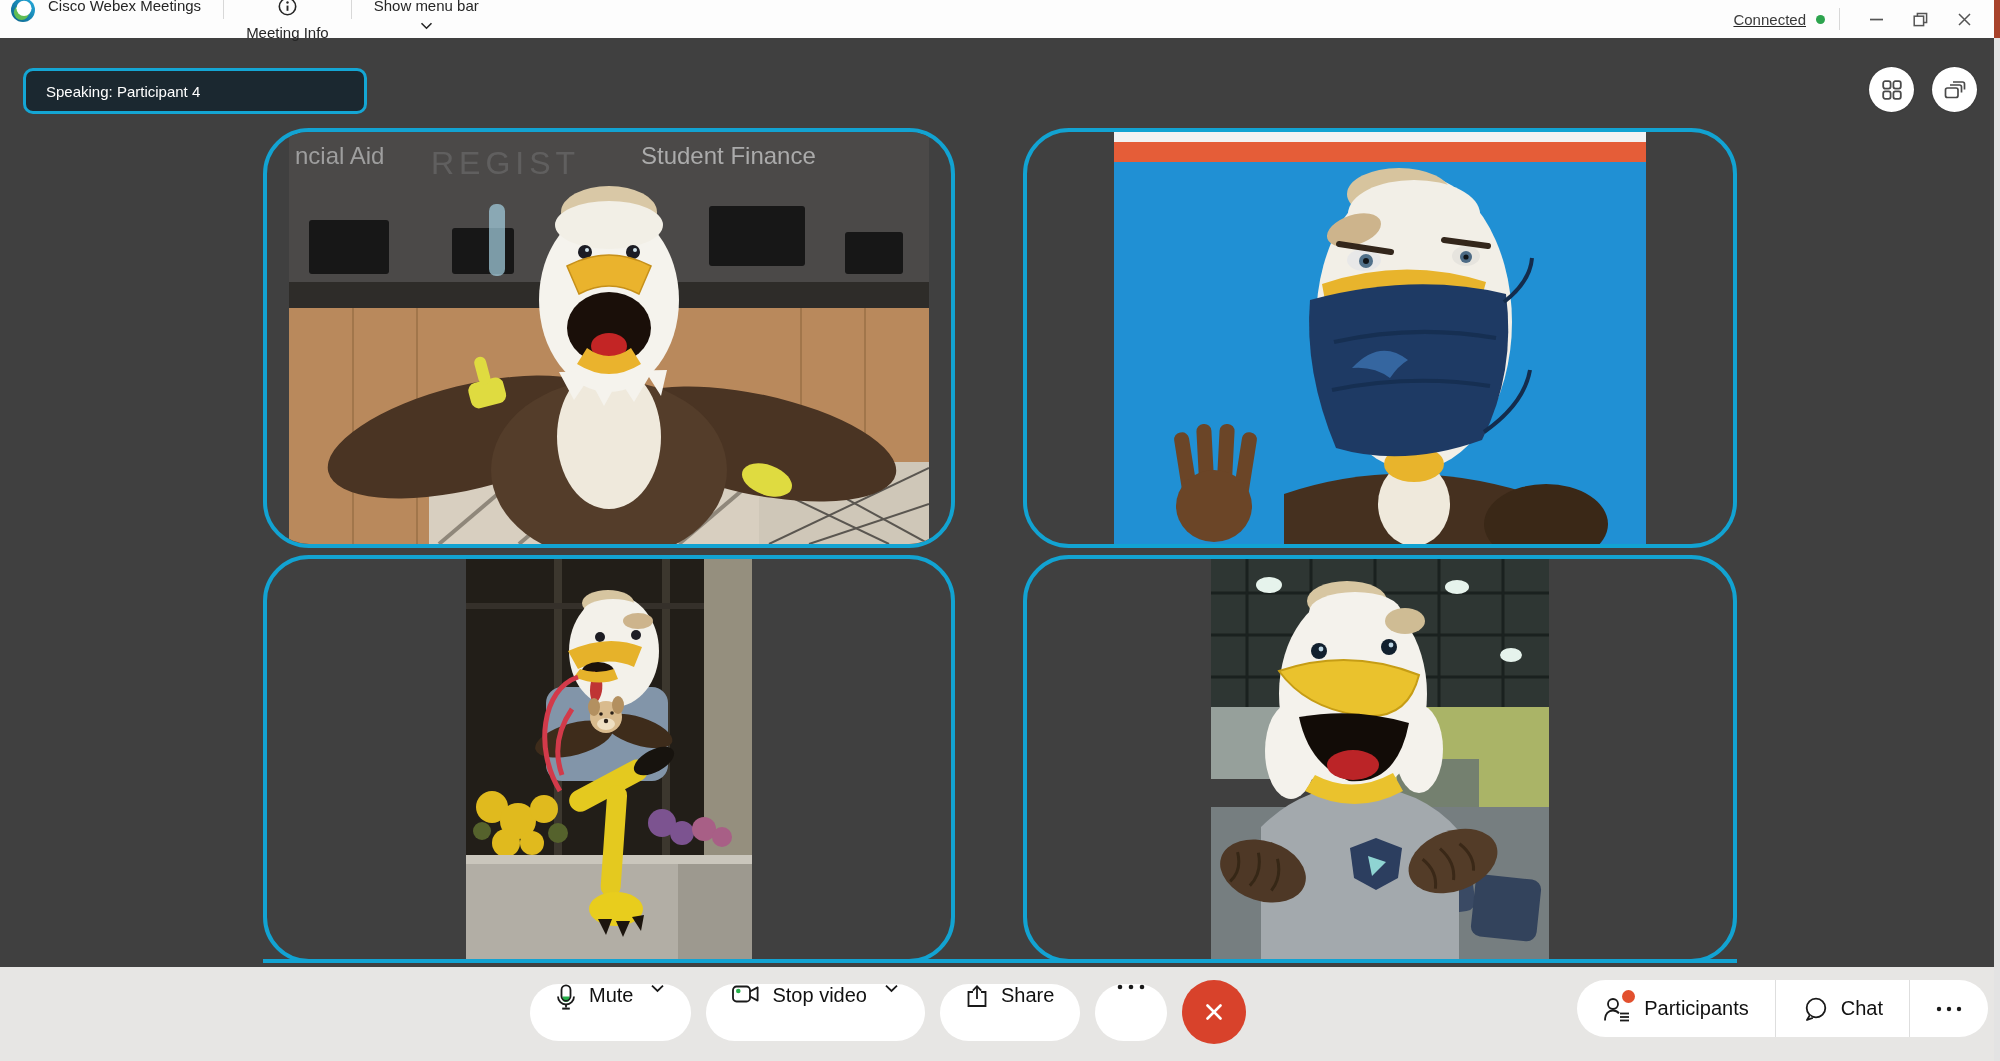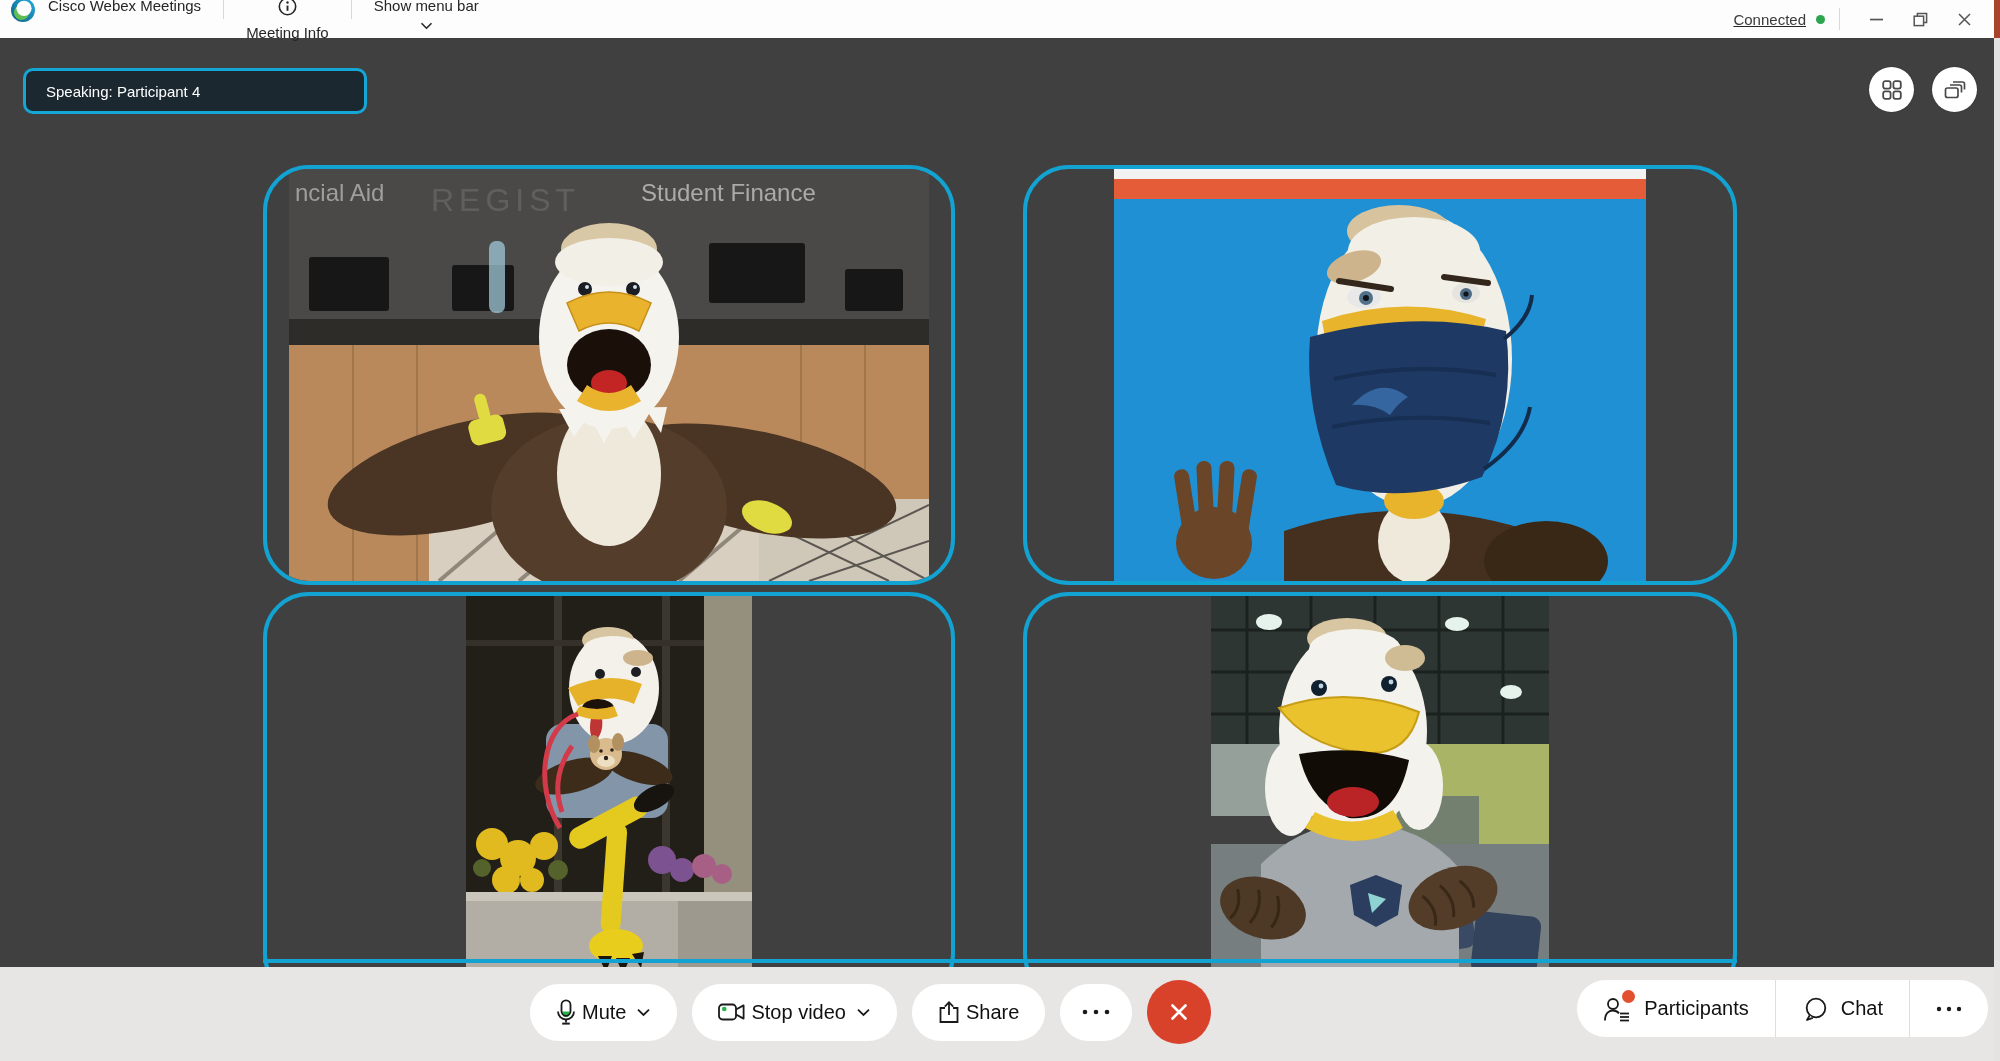--- a/index.html
+++ b/index.html
@@ -25,32 +25,32 @@
     position:absolute;left:16px;top:30px;width:344px;height:46px;box-sizing:border-box;
     background:#1b2830;border:3px solid #14a6d4;border-radius:10px;
     display:flex;align-items:center;padding-left:20px;color:#fff;font-size:15px;
   }
   .circle-btn{
     position:absolute;width:45px;height:45px;border-radius:50%;background:#fff;
     display:flex;align-items:center;justify-content:center;box-shadow:0 0 2px rgba(0,0,0,.25);
   }
   .tile{
     position:absolute;box-sizing:border-box;border:4px solid #12a3d2;border-radius:46px;
-    overflow:hidden;display:flex;align-items:center;justify-content:center;background:#404040;margin-top:37px;
+    overflow:hidden;display:flex;align-items:center;justify-content:center;background:#404040;
   }
   .tile svg{display:block;}
   .bottom-rule{position:absolute;left:256px;top:921px;width:1474px;height:4px;background:#12a3d2;}
   
   .controlbar{position:absolute;left:0;top:967px;width:2000px;height:94px;background:#e7e6e4;z-index:20;}
   .cluster{position:absolute;top:13px;display:flex;align-items:center;gap:15px;}
   .cluster.center{left:530px;}
   .cluster.right{right:12px;gap:0;}
   .pill{
-    height:57px;background:#fff;border-radius:29px;display:flex;align-items:center;
-    padding:0 26px;gap:6px;font-size:20px;color:#111;white-space:nowrap;
+    height:57px;background:#fff;border-radius:29px;display:flex;align-items:flex-start;
+    padding:0 26px;gap:13px;font-size:20px;color:#111;white-space:nowrap;
   }
   .pill .chev{display:flex;margin-left:4px;}
   .leave-btn{
     width:64px;height:64px;border-radius:50%;background:#d8422b;
     display:flex;align-items:center;justify-content:center;
   }
   .group-pill{height:57px;background:#fff;border-radius:29px;display:flex;align-items:center;}
   .group-sec{display:flex;align-items:center;gap:13px;padding:0 26px;font-size:20px;color:#111;height:100%;}
   .group-div{width:1px;height:57px;background:#dedede;}
   .badge-wrap{position:relative;display:flex;}

